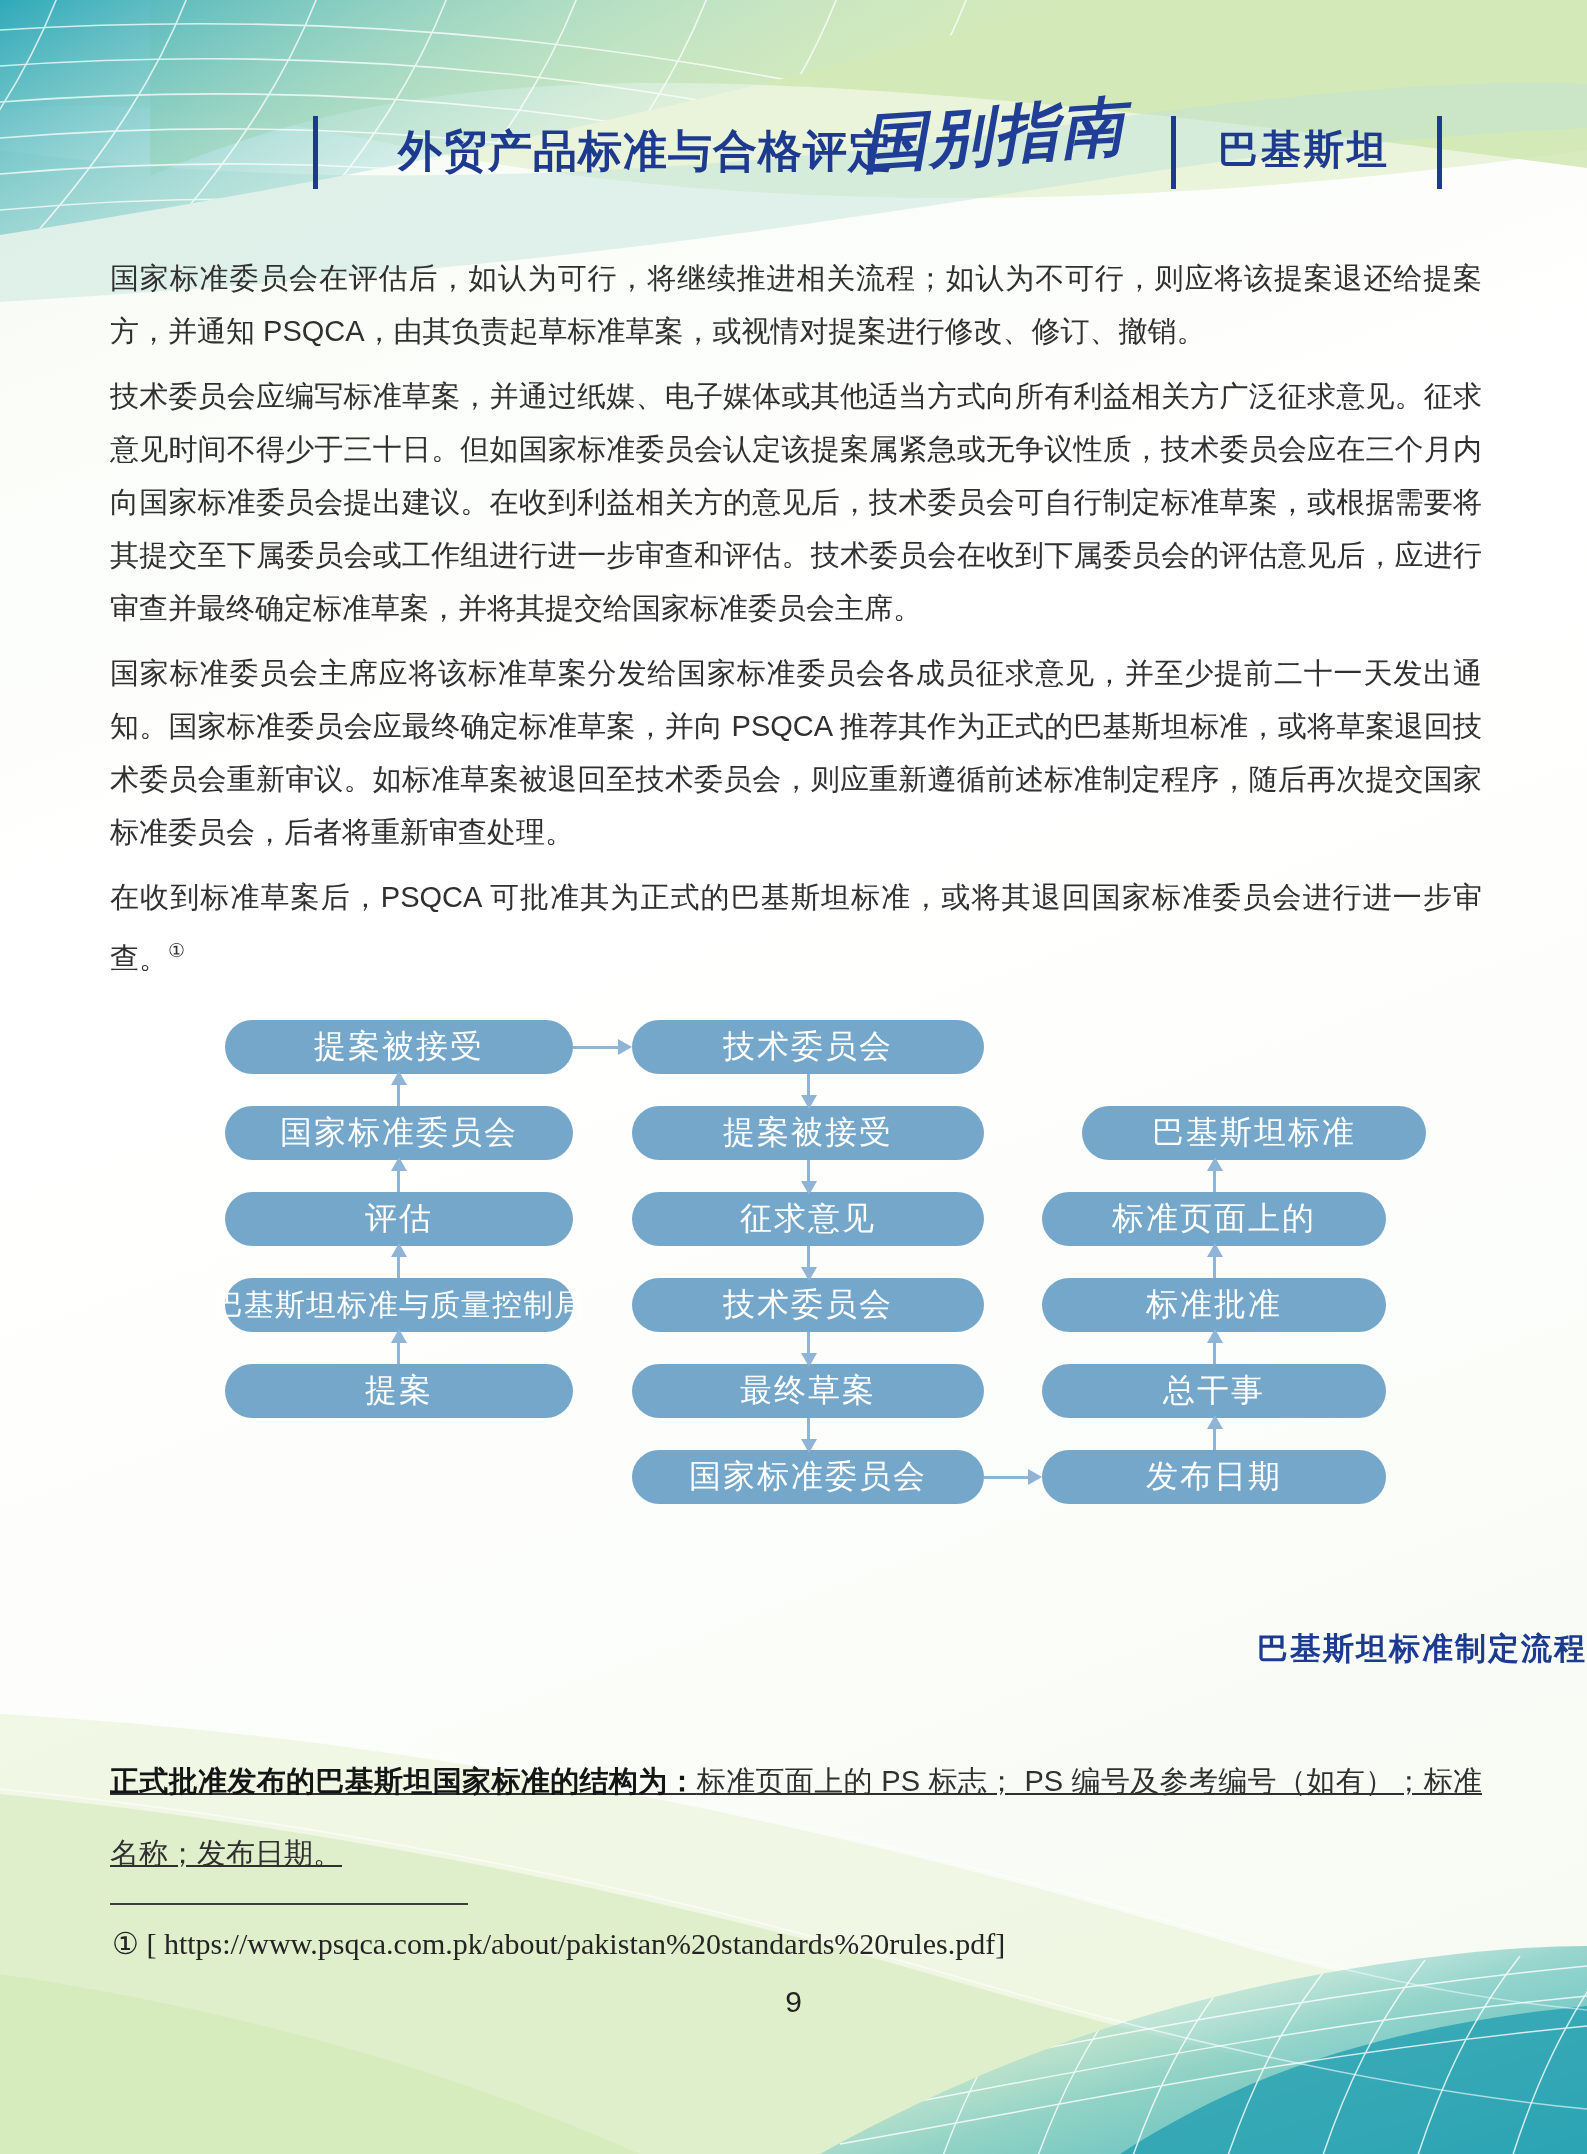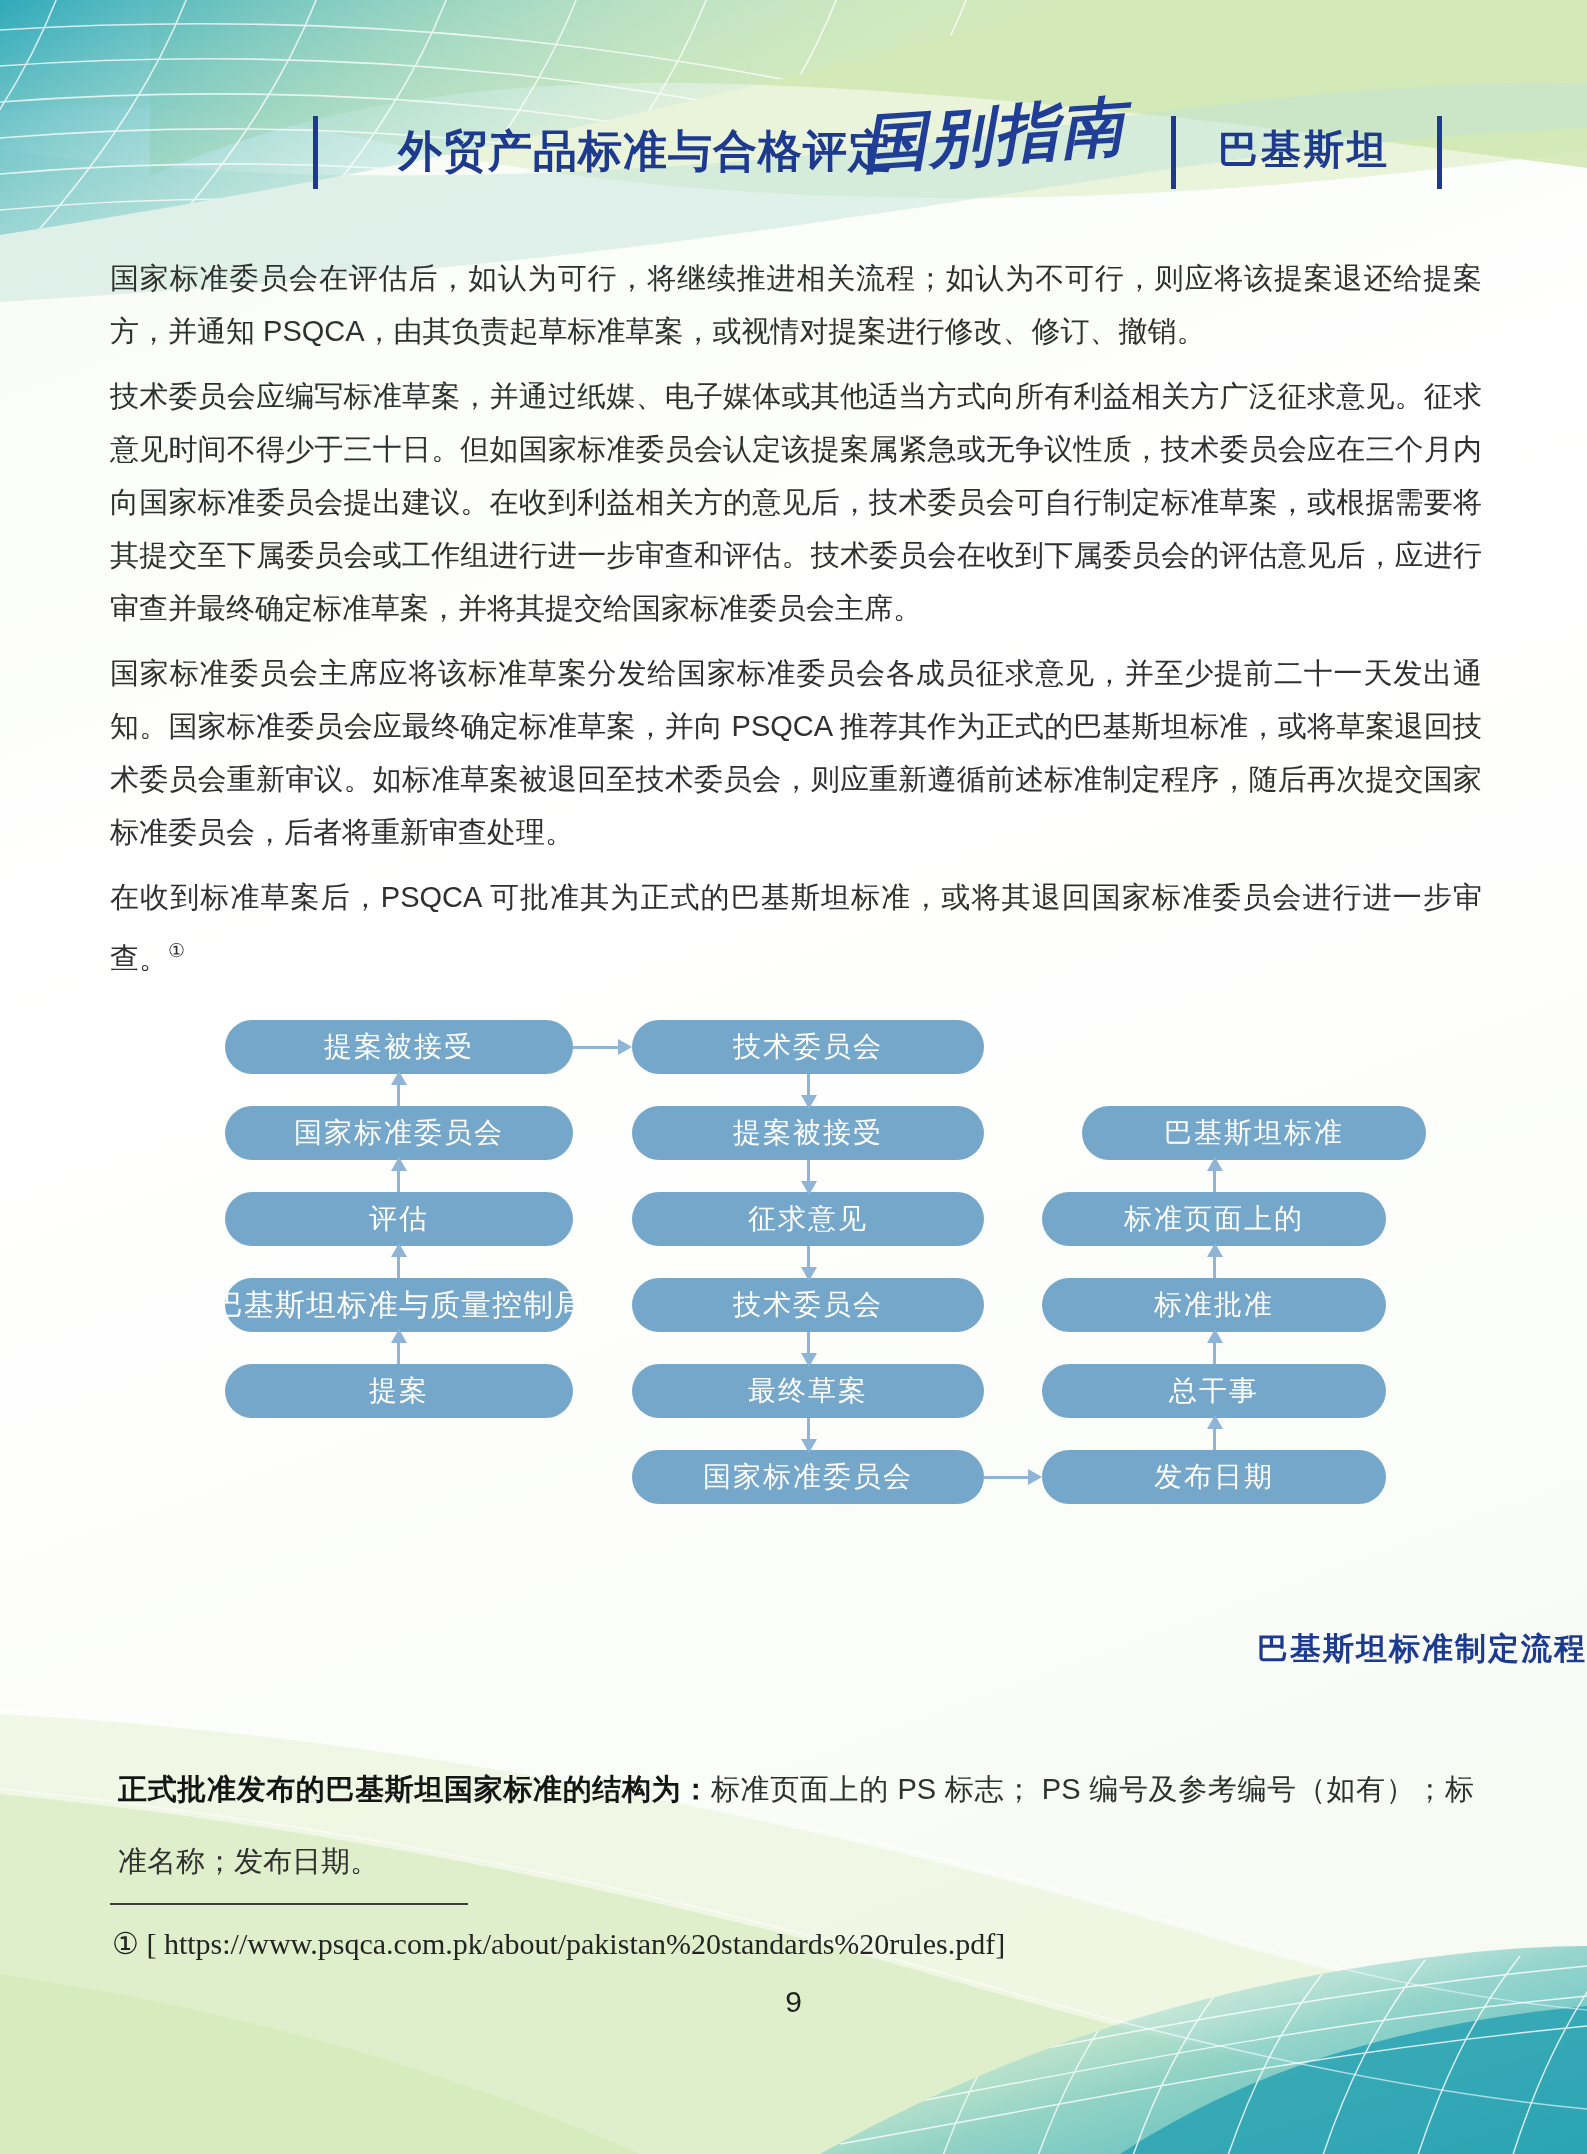--- a/index.html
+++ b/index.html
@@ -21,21 +21,21 @@
 
   
   .bodytext{position:absolute; left:110px; top:252px; width:1372px; color:#303030;
             font-size:29px; line-height:53px; text-align:justify;}
   .bodytext p{margin:0 0 12px 0;}
   .bodytext sup{font-size:19px; color:#303030;}
 
   
   .flow{position:absolute; left:225px; top:1020px; width:1161px; height:492px;}
   .fbox{position:absolute; height:54px; background:#74a7ca; border-radius:27px; color:#ffffff;
-        display:flex; align-items:center; justify-content:center; font-size:28px; letter-spacing:2px; white-space:nowrap;}
+        display:flex; align-items:center; justify-content:center; font-size:32px; letter-spacing:2px; white-space:nowrap;}
   .fbox.longtext{font-size:30px; letter-spacing:1px;}
   .av{position:absolute; width:3px; background:#8fb4d6;}
   .av.up:before{content:""; position:absolute; top:-3px; left:-6px; border-left:8px solid transparent;
                 border-right:8px solid transparent; border-bottom:14px solid #8fb4d6;}
   .av.down:after{content:""; position:absolute; bottom:-3px; left:-6px; border-left:8px solid transparent;
                 border-right:8px solid transparent; border-top:14px solid #8fb4d6;}
   .ah{position:absolute; height:3px; background:#8fb4d6;}
   .ah:after{content:""; position:absolute; right:-3px; top:-7px; border-top:8px solid transparent;
             border-bottom:8px solid transparent; border-left:14px solid #8fb4d6;}
 
@@ -173,21 +173,21 @@
     <div class="av up" style="left:988px; top:312px; height:32px;"></div>
     <div class="av up" style="left:988px; top:398px; height:32px;"></div>
 
     <div class="ah" style="left:348px; top:26px; width:56px;"></div>
     <div class="ah" style="left:759px; top:456px; width:55px;"></div>
   </div>
 
   <div class="flow-caption">巴基斯坦标准制定流程</div>
 
   <div class="structure">
-    <p style="margin:8px;"><strong>正式批准发布的巴基斯坦国家标准的结构为：</strong><span>标准页面上的 PS 标志； PS 编号及参考编号（如有）；标准名称；发布日期。</span></p>
+    <p style="margin:0;text-decoration:underline;"><strong>正式批准发布的巴基斯坦国家标准的结构为：</strong><span>标准页面上的 PS 标志； PS 编号及参考编号（如有）；标准名称；发布日期。</span></p>
   </div>
 
   <div class="fn-rule"></div>
   <div class="footnote">① [ https://www.psqca.com.pk/about/pakistan%20standards%20rules.pdf]</div>
 
   <div class="pagenum">9</div>
 
 </div>
 
 </body></html>

